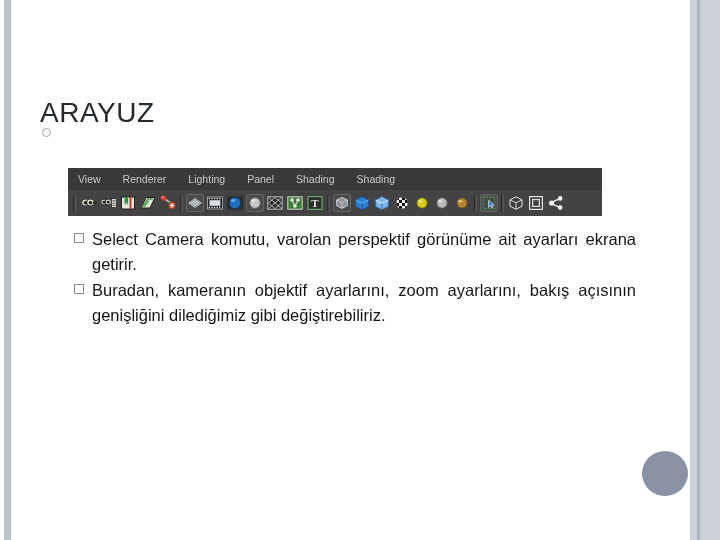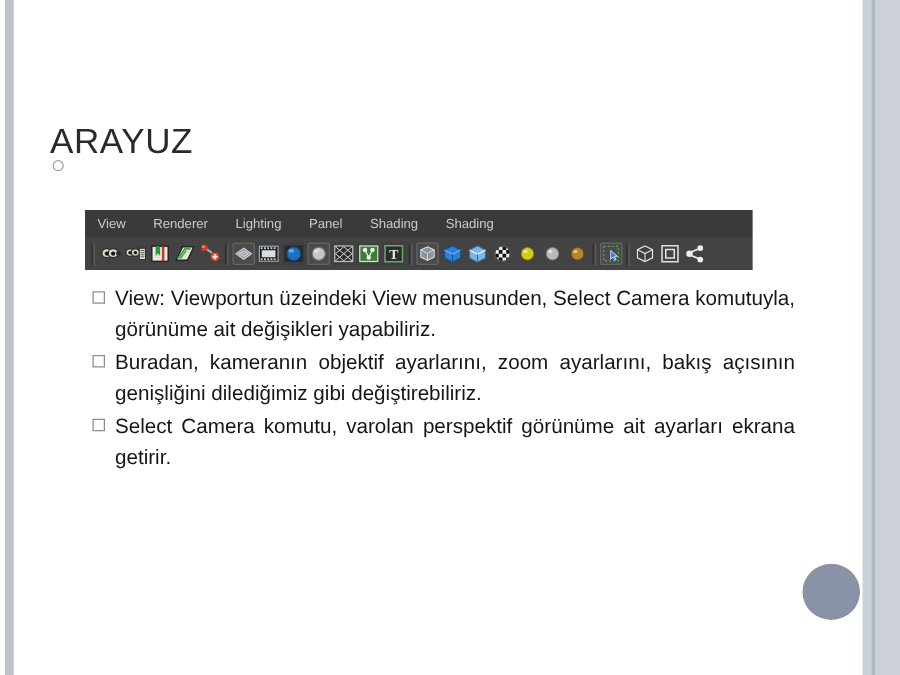--- a/index.html
+++ b/index.html
@@ -436,29 +436,25 @@
         <line x1="5.8" y1="7.6" x2="11.8" y2="5.2" stroke="#eeeeee" stroke-width="1.4"></line>
         <line x1="5.8" y1="10.4" x2="11.8" y2="12.8" stroke="#eeeeee" stroke-width="1.4"></line>
       </svg>
     </span>
 
   </div>
 </div>
 
 <div class="body-list">
 
+
   <div class="body-item">
     <span class="bullet-square"></span>
-    <span class="body-text">View: Viewportun üzeindeki View menusunden, Select Camera komutuyla, görünüme ait değişikleri yapabiliriz.</span>
+    <span class="body-text">Select Camera komutu, varolan perspektif görünüme ait ayarları ekrana getirir.</span>
   </div>
 
   <div class="body-item">
     <span class="bullet-square"></span>
     <span class="body-text">Buradan, kameranın objektif ayarlarını, zoom ayarlarını, bakış açısının genişliğini dilediğimiz gibi değiştirebiliriz.</span>
   </div>
 
-  <div class="body-item">
-    <span class="bullet-square"></span>
-    <span class="body-text">Select Camera komutu, varolan perspektif görünüme ait ayarları ekrana getirir.</span>
-  </div>
-
 
 </div>
 
 </body></html>

